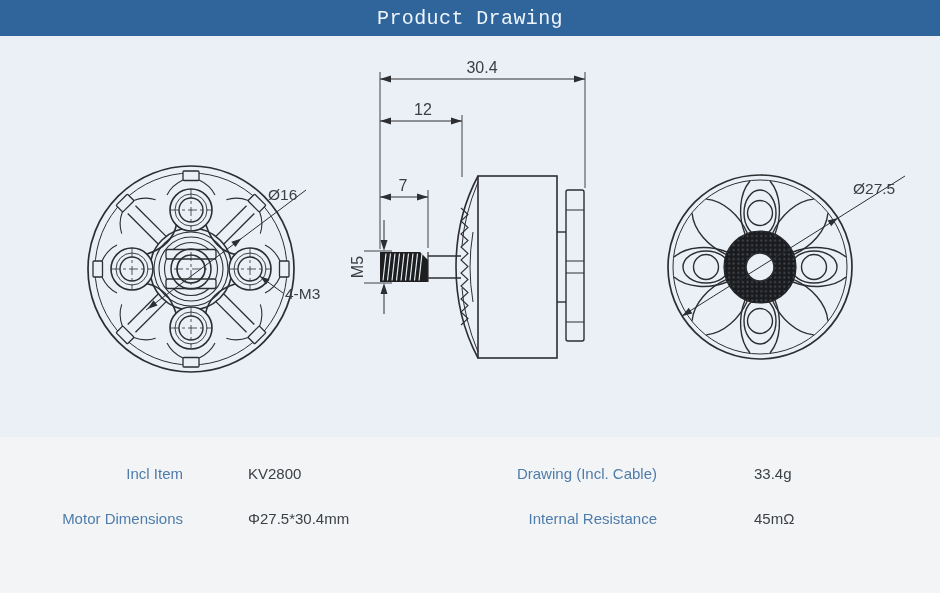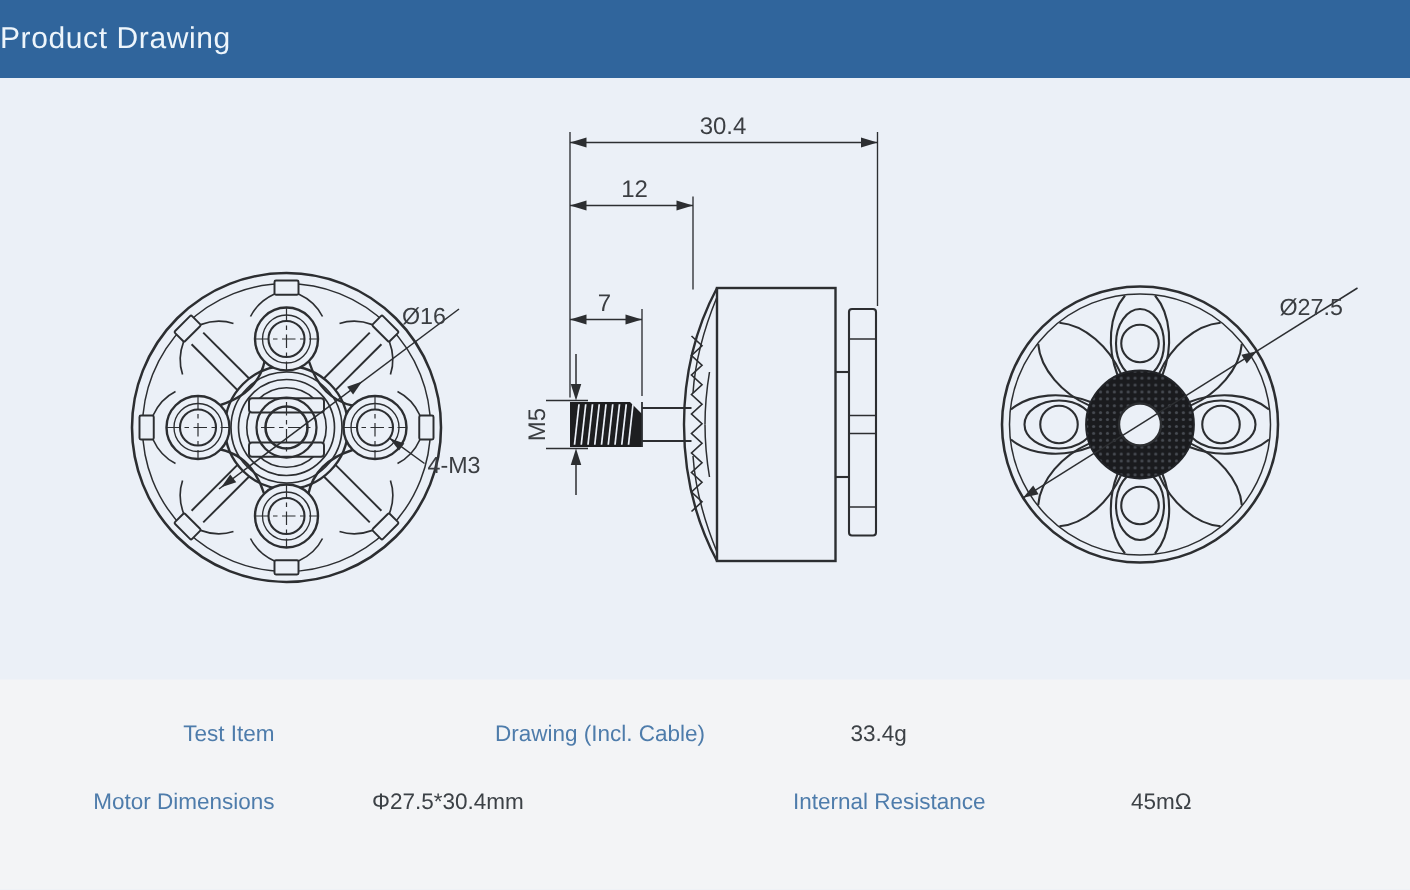--- a/index.html
+++ b/index.html
@@ -1,21 +1,21 @@
 <!DOCTYPE html>
 <html><head>
 <meta charset="utf-8">
 <style>
   html,body{margin:0;padding:0;}
   body{
     width:940px;height:593px;overflow:hidden;background:#f3f4f6;
     font-family:"Liberation Sans","DejaVu Sans",sans-serif;
   }
   .banner{
-    height:52px;background:#30659c;display:flex;align-items:center;justify-content:flex-start;
+    height:36px;background:#30659c;display:flex;align-items:center;justify-content:center;font-family:Liberation Mono, monospace;
   }
   .banner .banner-title{
     margin:0;color:#edf5fb;font-size:20px;font-weight:400;letter-spacing:.4px;
   }
   .drawing-area{
     height:401px;background:#ebf0f7;position:relative;
   }
   .drawing-area svg{display:block;}
   svg text{
     font-family:"Liberation Sans","DejaVu Sans",sans-serif;
@@ -268,21 +268,22 @@
           <polygon points="837.9,182.1 831.2,190.3 827.6,184.5" fill="#2c2e31" stroke="none"></polygon>
         </g>
         <text class="dim-lbl" x="853" y="158" stroke="none">Ø27.5</text>
       </g>
     </svg>
   </section>
 
 
   <section class="specs">
     <div class="spec-row">
-      <span class="spec-label">Test Item</span>
+      <span class="spec-label">Incl Item</span>
+      <span class="spec-value">KV2800</span>
       <span class="spec-label">Drawing (Incl. Cable)</span>
       <span class="spec-value v2">33.4g</span>
     </div>
     <div class="spec-row">
       <span class="spec-label">Motor Dimensions</span>
       <span class="spec-value">Φ27.5*30.4mm</span>
       <span class="spec-label">Internal Resistance</span>
       <span class="spec-value v2">45mΩ</span>
     </div>
   </section>

